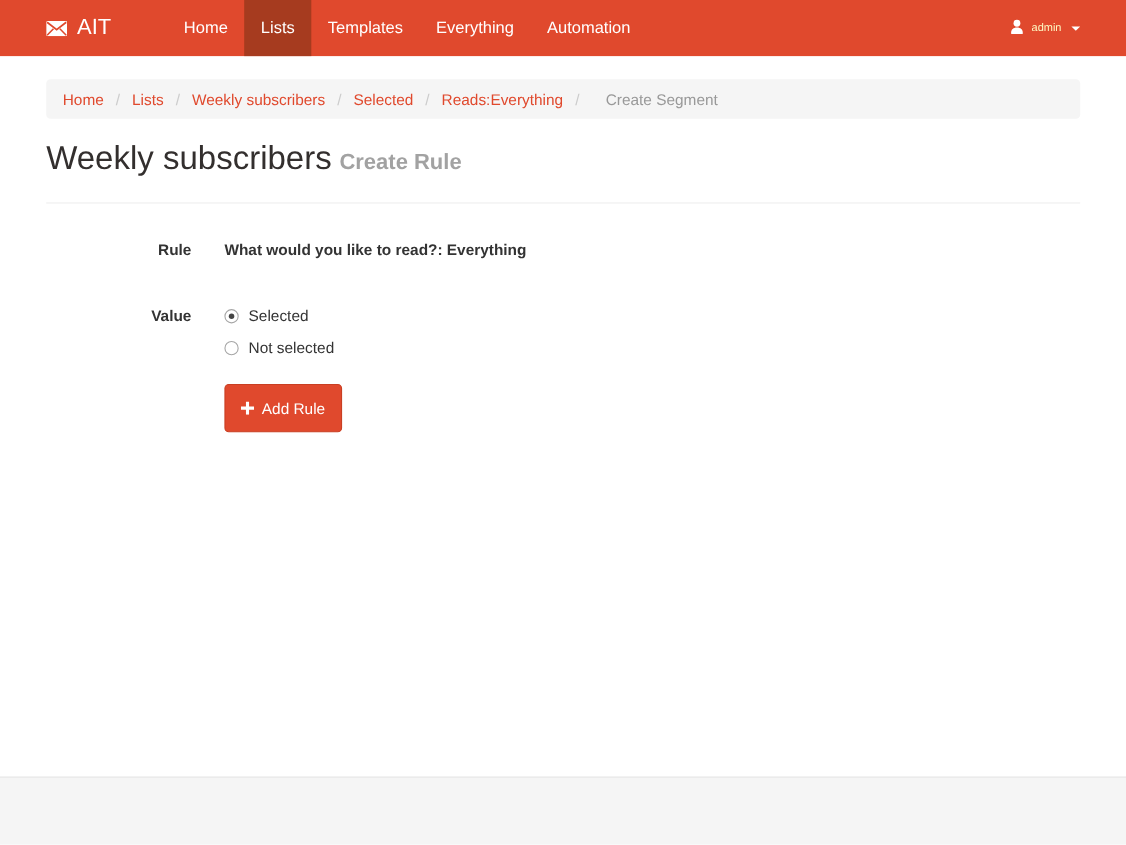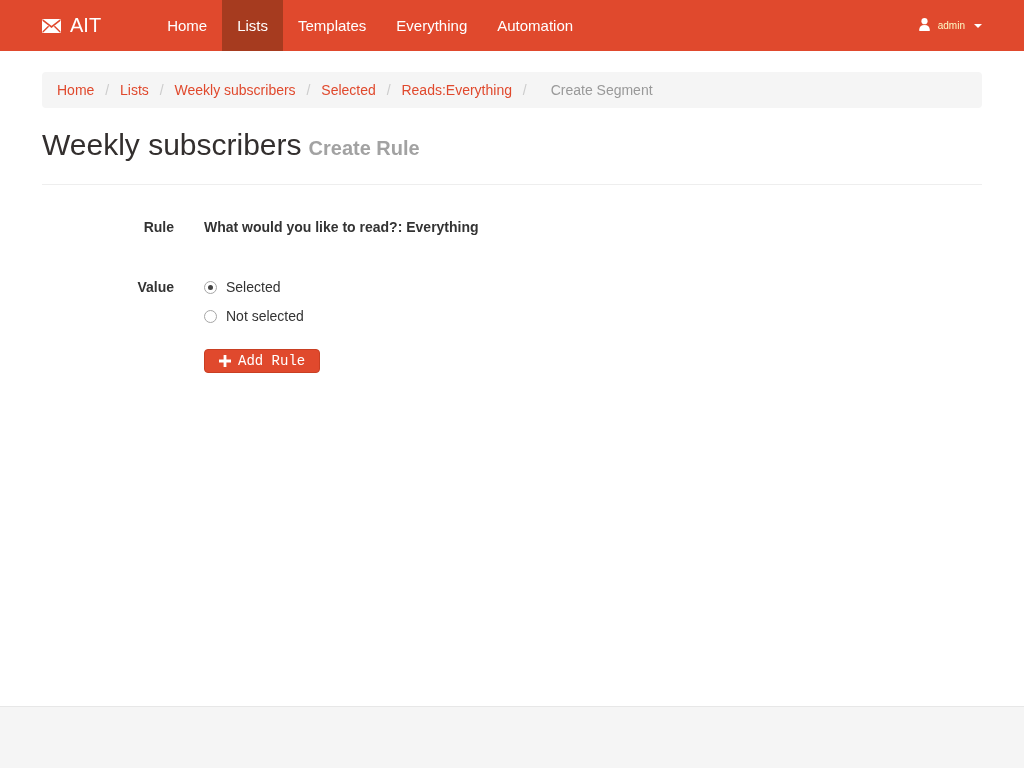--- a/index.html
+++ b/index.html
@@ -58,22 +58,22 @@
   .radio-row{display:flex;align-items:center;gap:9px;margin-bottom:9px;cursor:pointer;
              line-height:20px;}
   .radio-control{width:13px;height:13px;border:1px solid #a6a6a6;border-radius:50%;
                  background:#fff;position:relative;flex:0 0 auto;}
   .radio-row.checked .radio-control::after{
     content:"";position:absolute;left:3px;top:3px;width:5px;height:5px;border-radius:50%;
     background:#444;}
   .btn-row{margin-bottom:0;margin-top:-19px;}
   .btn-primary{display:inline-flex;align-items:center;gap:7px;background:var(--red);
                border:1px solid #c93f23;border-radius:4px;color:#fff;font-size:14px;
-               padding:1px 14px;line-height:20px;cursor:pointer;
-               font-family:Liberation Mono, monospace;}
+               padding:11px 14px;line-height:20px;cursor:pointer;
+               font-family:Liberation Sans, sans-serif;}
   .btn-primary svg{display:block;}
 
   main{flex:1 1 auto;}
   footer{flex:0 0 auto;height:62px;background:#f5f5f5;border-top:1px solid #e7e7e7;}
 </style>
 </head>
 <body>
 
 <header class="navbar">
   <div class="container">

